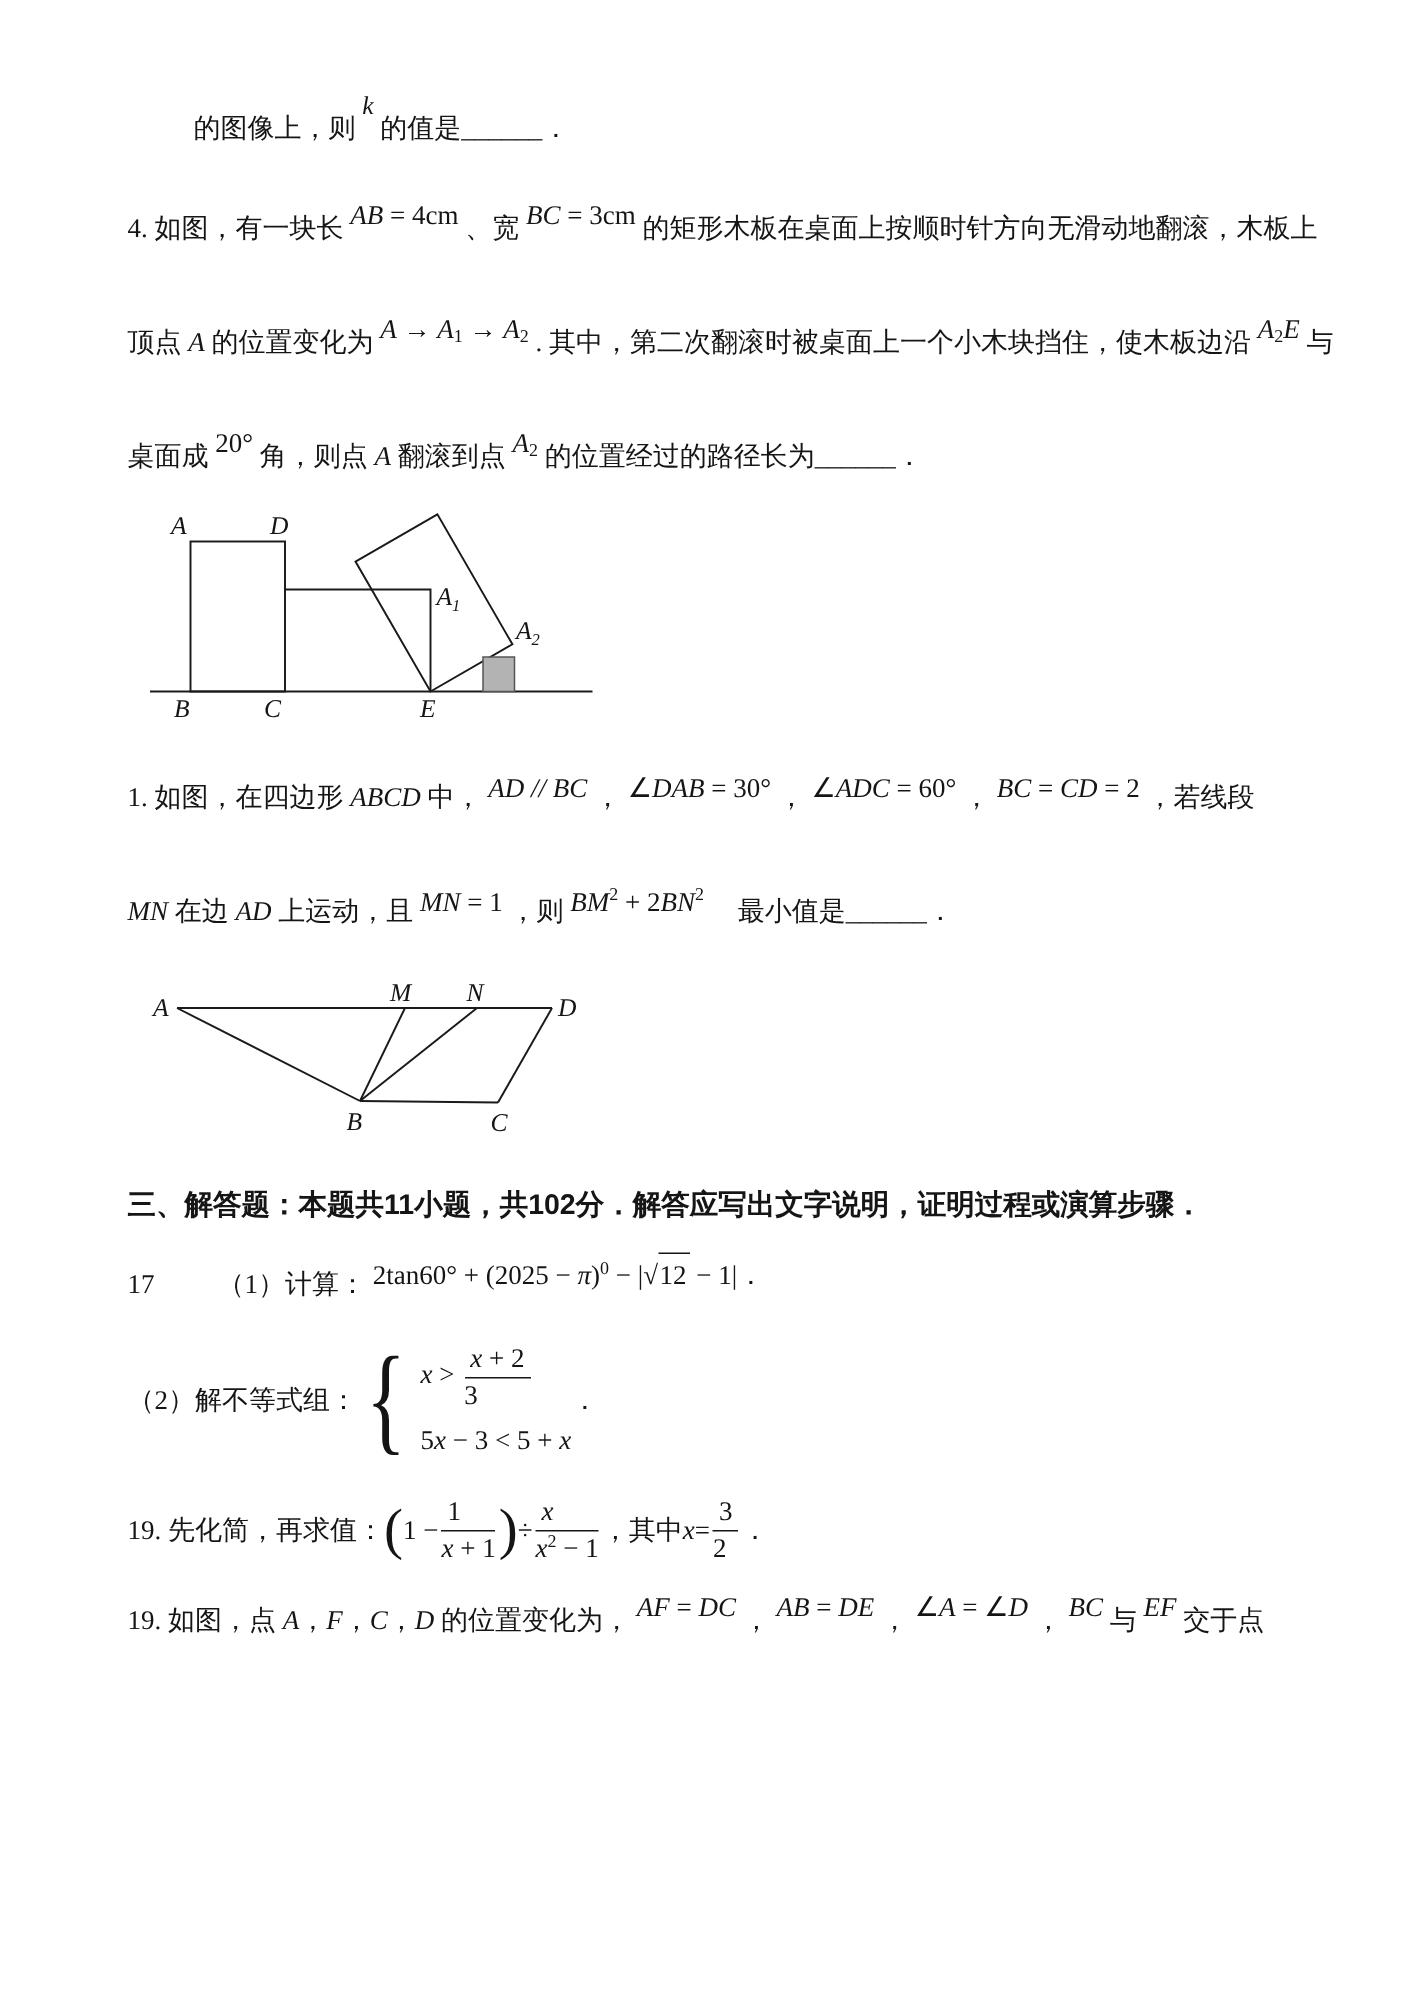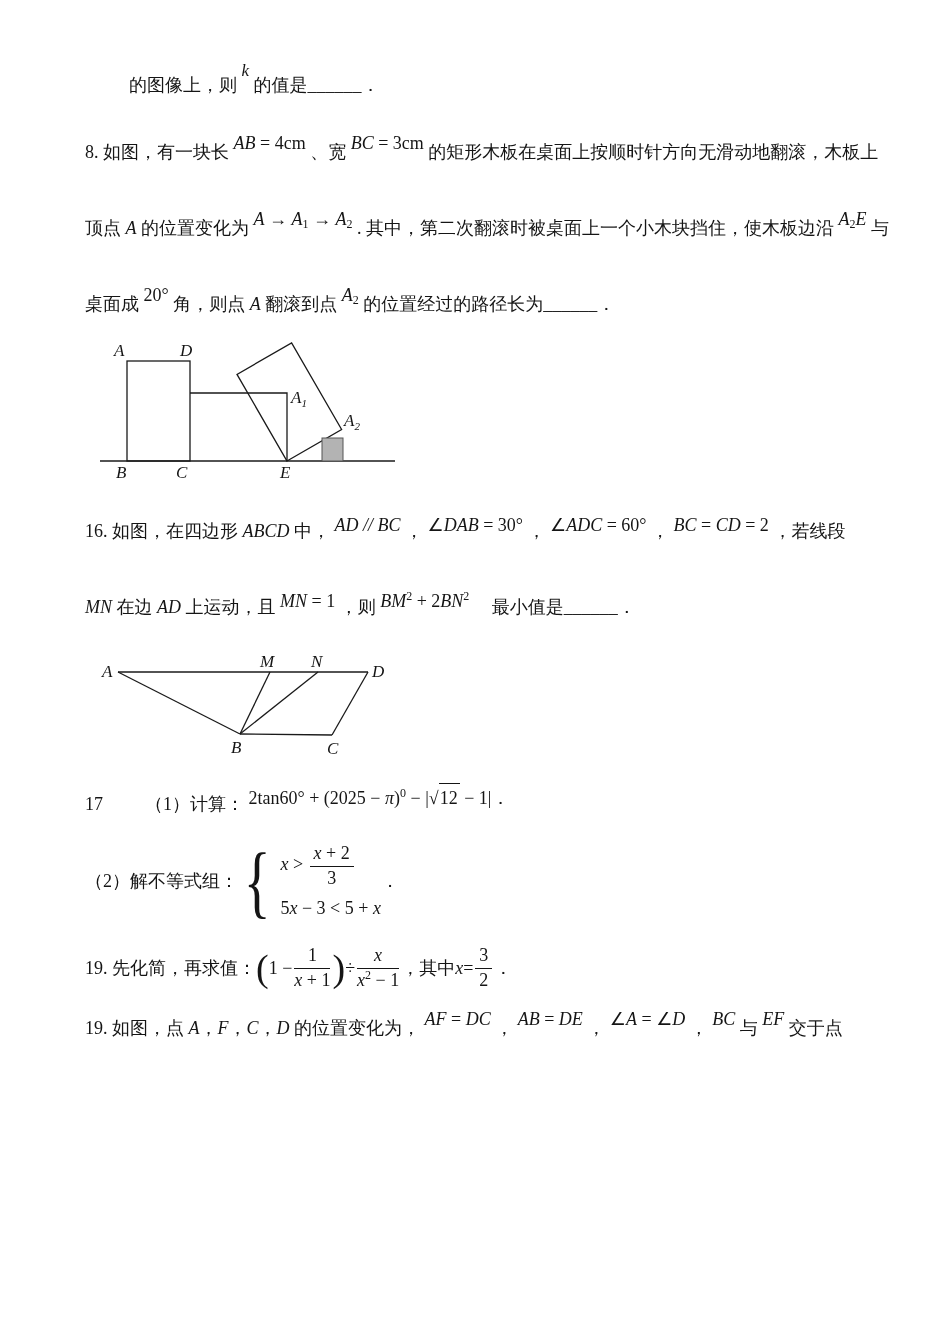--- a/index.html
+++ b/index.html
@@ -19,21 +19,21 @@
   .cn { font-family: "Liberation Serif", "DejaVu Serif", serif; }
   .mi { font-style: italic; font-family: "Liberation Serif", serif; }
   .mr { font-family: "Liberation Serif", serif; }
   .rm  { position: relative; top: -9px; }
   .rm6 { position: relative; top: -6px; }
   .rm2 { position: relative; top: -15px; font-size: 17px; }
   sup { font-size: 12px; vertical-align: 7px; line-height: 0; font-style: normal; }
   sub { font-size: 12px; vertical-align: -3px; line-height: 0; font-style: normal; }
   .heading { font-family: "Liberation Sans", "DejaVu Sans", sans-serif; font-weight: bold; font-size: 19px; }
   .sp { display: inline-block; width: 42px; }
-  .frac { display: inline-block; vertical-align: middle; text-align: center; line-height: 1.2; margin: 0 2px; }
+  .frac { display: inline-block; vertical-align: middle; text-align: left; line-height: 1.2; margin: 0 2px; }
   .frac .num { display: block; border-bottom: 1px solid #151515; padding: 0 4px 1px; }
   .frac .den { display: block; padding-top: 1px; }
   .rdc { border-top: 1px solid #151515; padding: 4px 2px 0 1px; }
   .bigp { font-size: 38px; line-height: 1; vertical-align: middle; font-weight: 300; }
   .sys { display: inline-flex; align-items: center; vertical-align: middle; }
   .brace { font-size: 80px; line-height: 0.85; font-weight: 200; margin-right: 4px; transform: scaleX(0.7); }
   .rows { display: inline-flex; flex-direction: column; gap: 9px; align-items: flex-start; }
   .mexp { display: inline-flex; align-items: center; vertical-align: middle; }
   .flexline { display: flex; align-items: center; white-space: nowrap; }
   figure { margin: 0; }
@@ -44,21 +44,21 @@
 
 <div class="page">
 
   <div class="line g40">
     <span class="cn">的图像上，则</span>
     <span class="mi rm2">k</span>
     <span class="cn">的值是______．</span>
   </div>
 
   <div class="line g50">
-    <span class="cn">8. 如图，有一块长</span>
+    <span class="cn">4. 如图，有一块长</span>
     <span class="rm"><span class="mi">AB</span><span class="mr"> = 4cm</span></span>
     <span class="cn">、宽</span>
     <span class="rm"><span class="mi">BC</span><span class="mr"> = 3cm</span></span>
     <span class="cn">的矩形木板在桌面上按顺时针方向无滑动地翻滚，木板上</span>
   </div>
 
   <div class="line g50">
     <span class="cn">顶点</span>
     <span class="mi">A</span>
     <span class="cn">的位置变化为</span>
@@ -89,21 +89,21 @@
       <text x="80" y="25">D</text>
       <text x="16" y="147">B</text>
       <text x="76" y="147">C</text>
       <text x="180" y="147">E</text>
       <text x="191" y="72"><tspan>A</tspan><tspan dy="4" font-size="11">1</tspan></text>
       <text x="244" y="95"><tspan>A</tspan><tspan dy="4" font-size="11">2</tspan></text>
     </svg>
   </figure>
 
   <div class="line g50">
-    <span class="cn">16. 如图，在四边形</span>
+    <span class="cn">1. 如图，在四边形</span>
     <span class="mi">ABCD</span>
     <span class="cn">中，</span>
     <span class="rm6"><span class="mi">AD</span><span class="mi"> // </span><span class="mi">BC</span></span>
     <span class="cn">，</span>
     <span class="rm6"><span class="mr">∠</span><span class="mi">DAB</span><span class="mr"> = 30°</span></span>
     <span class="cn">，</span>
     <span class="rm6"><span class="mr">∠</span><span class="mi">ADC</span><span class="mr"> = 60°</span></span>
     <span class="cn">，</span>
     <span class="rm6"><span class="mi">BC</span><span class="mr"> = </span><span class="mi">CD</span><span class="mr"> = 2</span></span>
     <span class="cn">，若线段</span>
@@ -130,20 +130,23 @@
       <line x1="140" y1="82" x2="218" y2="20" stroke="#1a1a1a" stroke-width="1.3"></line>
       <text x="2" y="25">A</text>
       <text x="160" y="15">M</text>
       <text x="211" y="15">N</text>
       <text x="272" y="25">D</text>
       <text x="131" y="101">B</text>
       <text x="227" y="102">C</text>
     </svg>
   </figure>
 
+  <div class="line g26 heading">
+    <span>三、解答题：本题共11小题，共102分．解答应写出文字说明，证明过程或演算步骤．</span>
+  </div>
 
   <div class="line g26">
     <span class="mr">17</span><span class="sp"></span><span class="cn">（1）计算：</span>
     <span class="rm6"><span class="mr">2tan60° + (2025 − </span><span class="mi">π</span><span class="mr">)</span><sup>0</sup><span class="mr"> − </span><span class="mr">|</span><span class="mr">√</span><span class="mr rdc">12</span><span class="mr"> − 1</span><span class="mr">|</span><span class="cn">．</span></span>
   </div>
 
   <div class="flexline g26" style="margin-bottom:26px;">
     <span class="cn">（2）解不等式组：</span>
     <span class="sys">
       <span class="brace mr">{</span>

